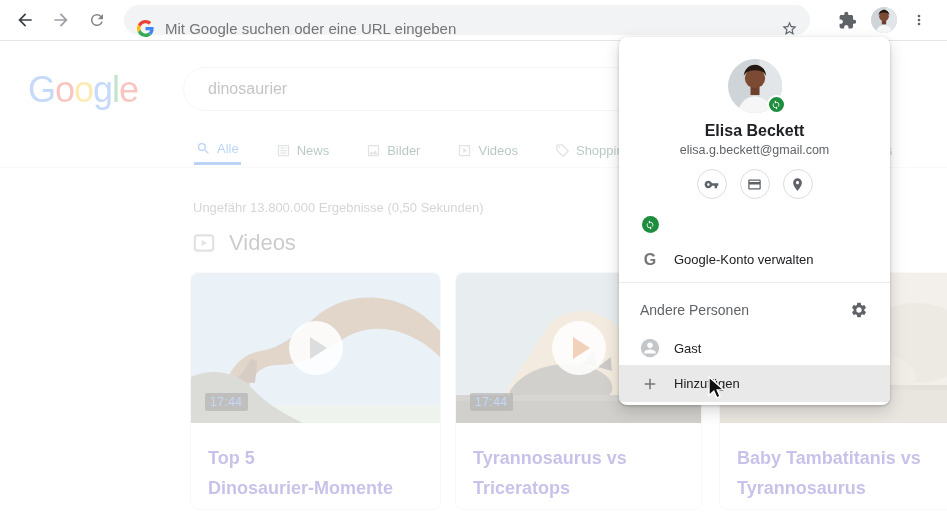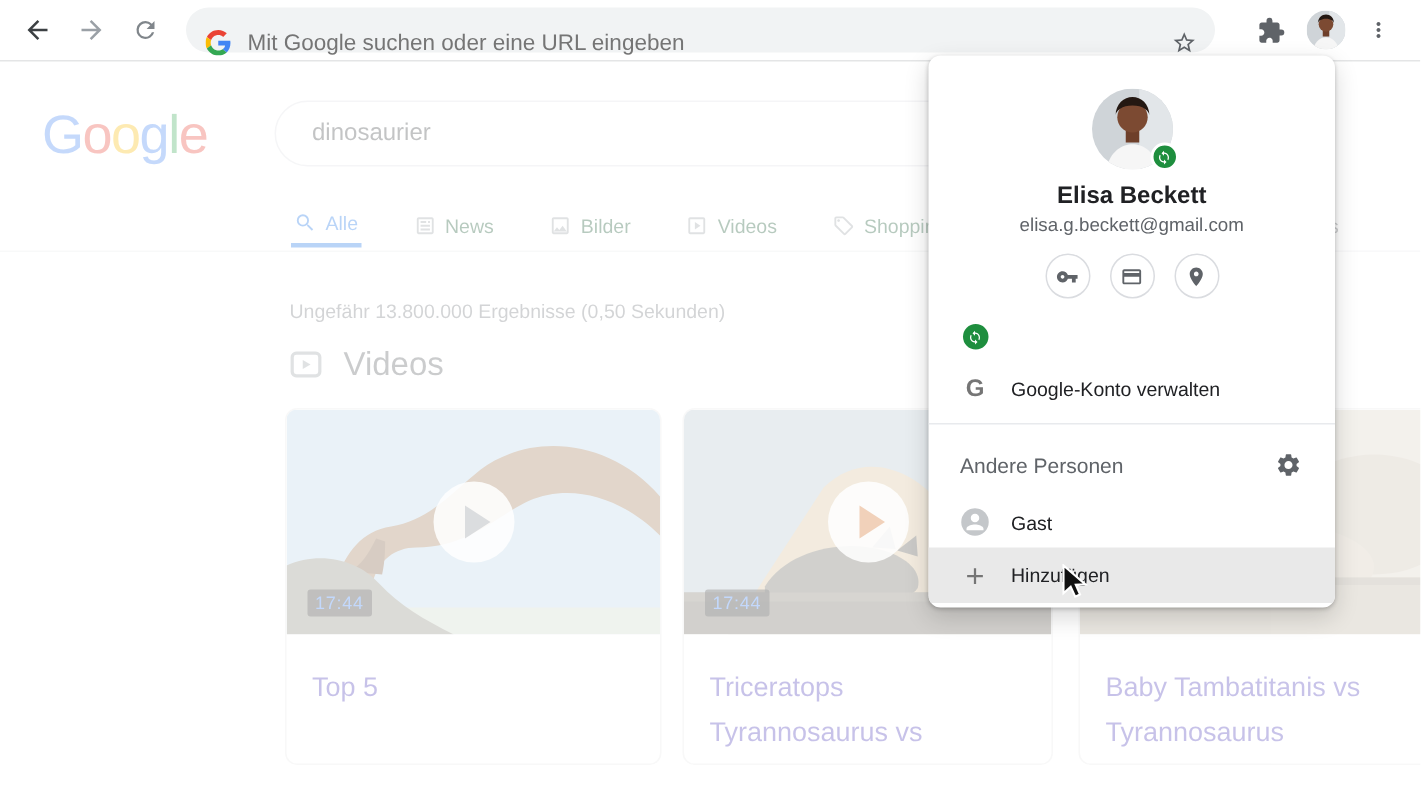--- a/index.html
+++ b/index.html
@@ -55,21 +55,21 @@
   .thumb svg.scene { position:absolute; inset:0; width:100%; height:100%; }
   .play-circle { position:absolute; left:50%; top:50%; transform:translate(-50%,-50%);
     width:54px; height:54px; border-radius:50%; background:rgba(255,255,255,0.88);
     display:flex; align-items:center; justify-content:center; }
   .play-tri { width:0; height:0; border-top:11px solid transparent; border-bottom:11px solid transparent;
     border-left:17px solid #8a9096; margin-left:5px; }
   .vc-2 .play-tri { border-left-color:#d2691e; }
   .duration-badge { position:absolute; left:14px; bottom:12px; background:rgba(0,0,0,0.65);
     color:#3b82f6; font-size:12px; padding:2px 5px; border-radius:2px; letter-spacing:0.5px; }
   .duration-badge:empty { display:none; }
-  .vc-title { padding:20px 17px 0; font-size:18px; line-height:30px; color:#4a3ab7; }
+  .vc-title { padding:20px 17px 0; font-size:18px; line-height:30px; color:#4a3ab7;font-weight:bold; }
 
   
   .dropdown { position:absolute; left:619px; top:37px; width:271px; height:368px; background:#fff;
     border-radius:8px; box-shadow:0 1px 3px rgba(0,0,0,0.22), 0 6px 16px rgba(0,0,0,0.16);
     z-index:30; overflow:hidden; }
   .dd-avatar-wrap { position:relative; width:54px; height:54px; margin:22px auto 0; }
   .dd-avatar-wrap > svg { width:54px; height:54px; display:block; }
   .dd-badge { position:absolute; right:-4px; bottom:-1px; width:19px; height:19px; border-radius:50%;
     background:#1e8e3e; border:2px solid #fff; display:flex; align-items:center; justify-content:center; }
   .dd-badge svg { width:10px; height:10px; }
@@ -232,20 +232,21 @@
           <path d="M60,86 C55,96 50,104 42,108 L64,110 C66,101 66,93 66,88 Z" fill="#7d5a3c"></path>
           <path d="M0,150 L0,104 C22,94 48,100 62,116 C76,131 92,140 112,150 Z" fill="#8c8b7d"></path>
         </svg>
         <div class="play-circle">
             <div class="play-tri"></div>
           </div>
         <span class="duration-badge">17:44</span>
       </div>
       <div class="vc-title">
         <div>Top 5</div>
+        <div>Dinosaurier-Momente</div>
       </div>
     </div>
 
     <div class="video-card vc-2">
       <div class="thumb">
         <svg class="scene" viewBox="0 0 250 150" preserveAspectRatio="none">
           <rect width="250" height="150" fill="#b5c4cf"></rect>
           <circle cx="198" cy="42" r="30" fill="#c6ccd3"></circle>
           <path d="M30,150 L95,52 C120,28 152,38 172,60 L250,150 Z" fill="#d9c096"></path>
           <path d="M195,25 C220,32 238,55 233,85 C229,106 214,114 203,108 L192,66 Z" fill="#7a7265"></path>
@@ -253,22 +254,22 @@
           <path d="M128,92 L140,78 L144,93 Z M145,94 L158,84 L159,98 Z" fill="#54504a"></path>
           <rect y="122" width="250" height="28" fill="#6e685c"></rect>
           <rect y="122" width="250" height="6" fill="#7d766a"></rect>
         </svg>
         <div class="play-circle">
             <div class="play-tri"></div>
           </div>
         <span class="duration-badge">17:44</span>
       </div>
       <div class="vc-title">
+        <div>Tyrannosaurus vs</div>
         <div>Triceratops</div>
-        <div>Tyrannosaurus vs</div>
       </div>
     </div>
 
     <div class="video-card vc-3">
       <div class="thumb">
         <svg class="scene" viewBox="0 0 250 150" preserveAspectRatio="none">
           <rect width="250" height="150" fill="#d8cfc0"></rect>
           <ellipse cx="70" cy="45" rx="60" ry="32" fill="#e2dace"></ellipse>
           <ellipse cx="190" cy="70" rx="55" ry="40" fill="#c7bca8"></ellipse>
           <ellipse cx="120" cy="105" rx="70" ry="30" fill="#cfc4b0"></ellipse>

